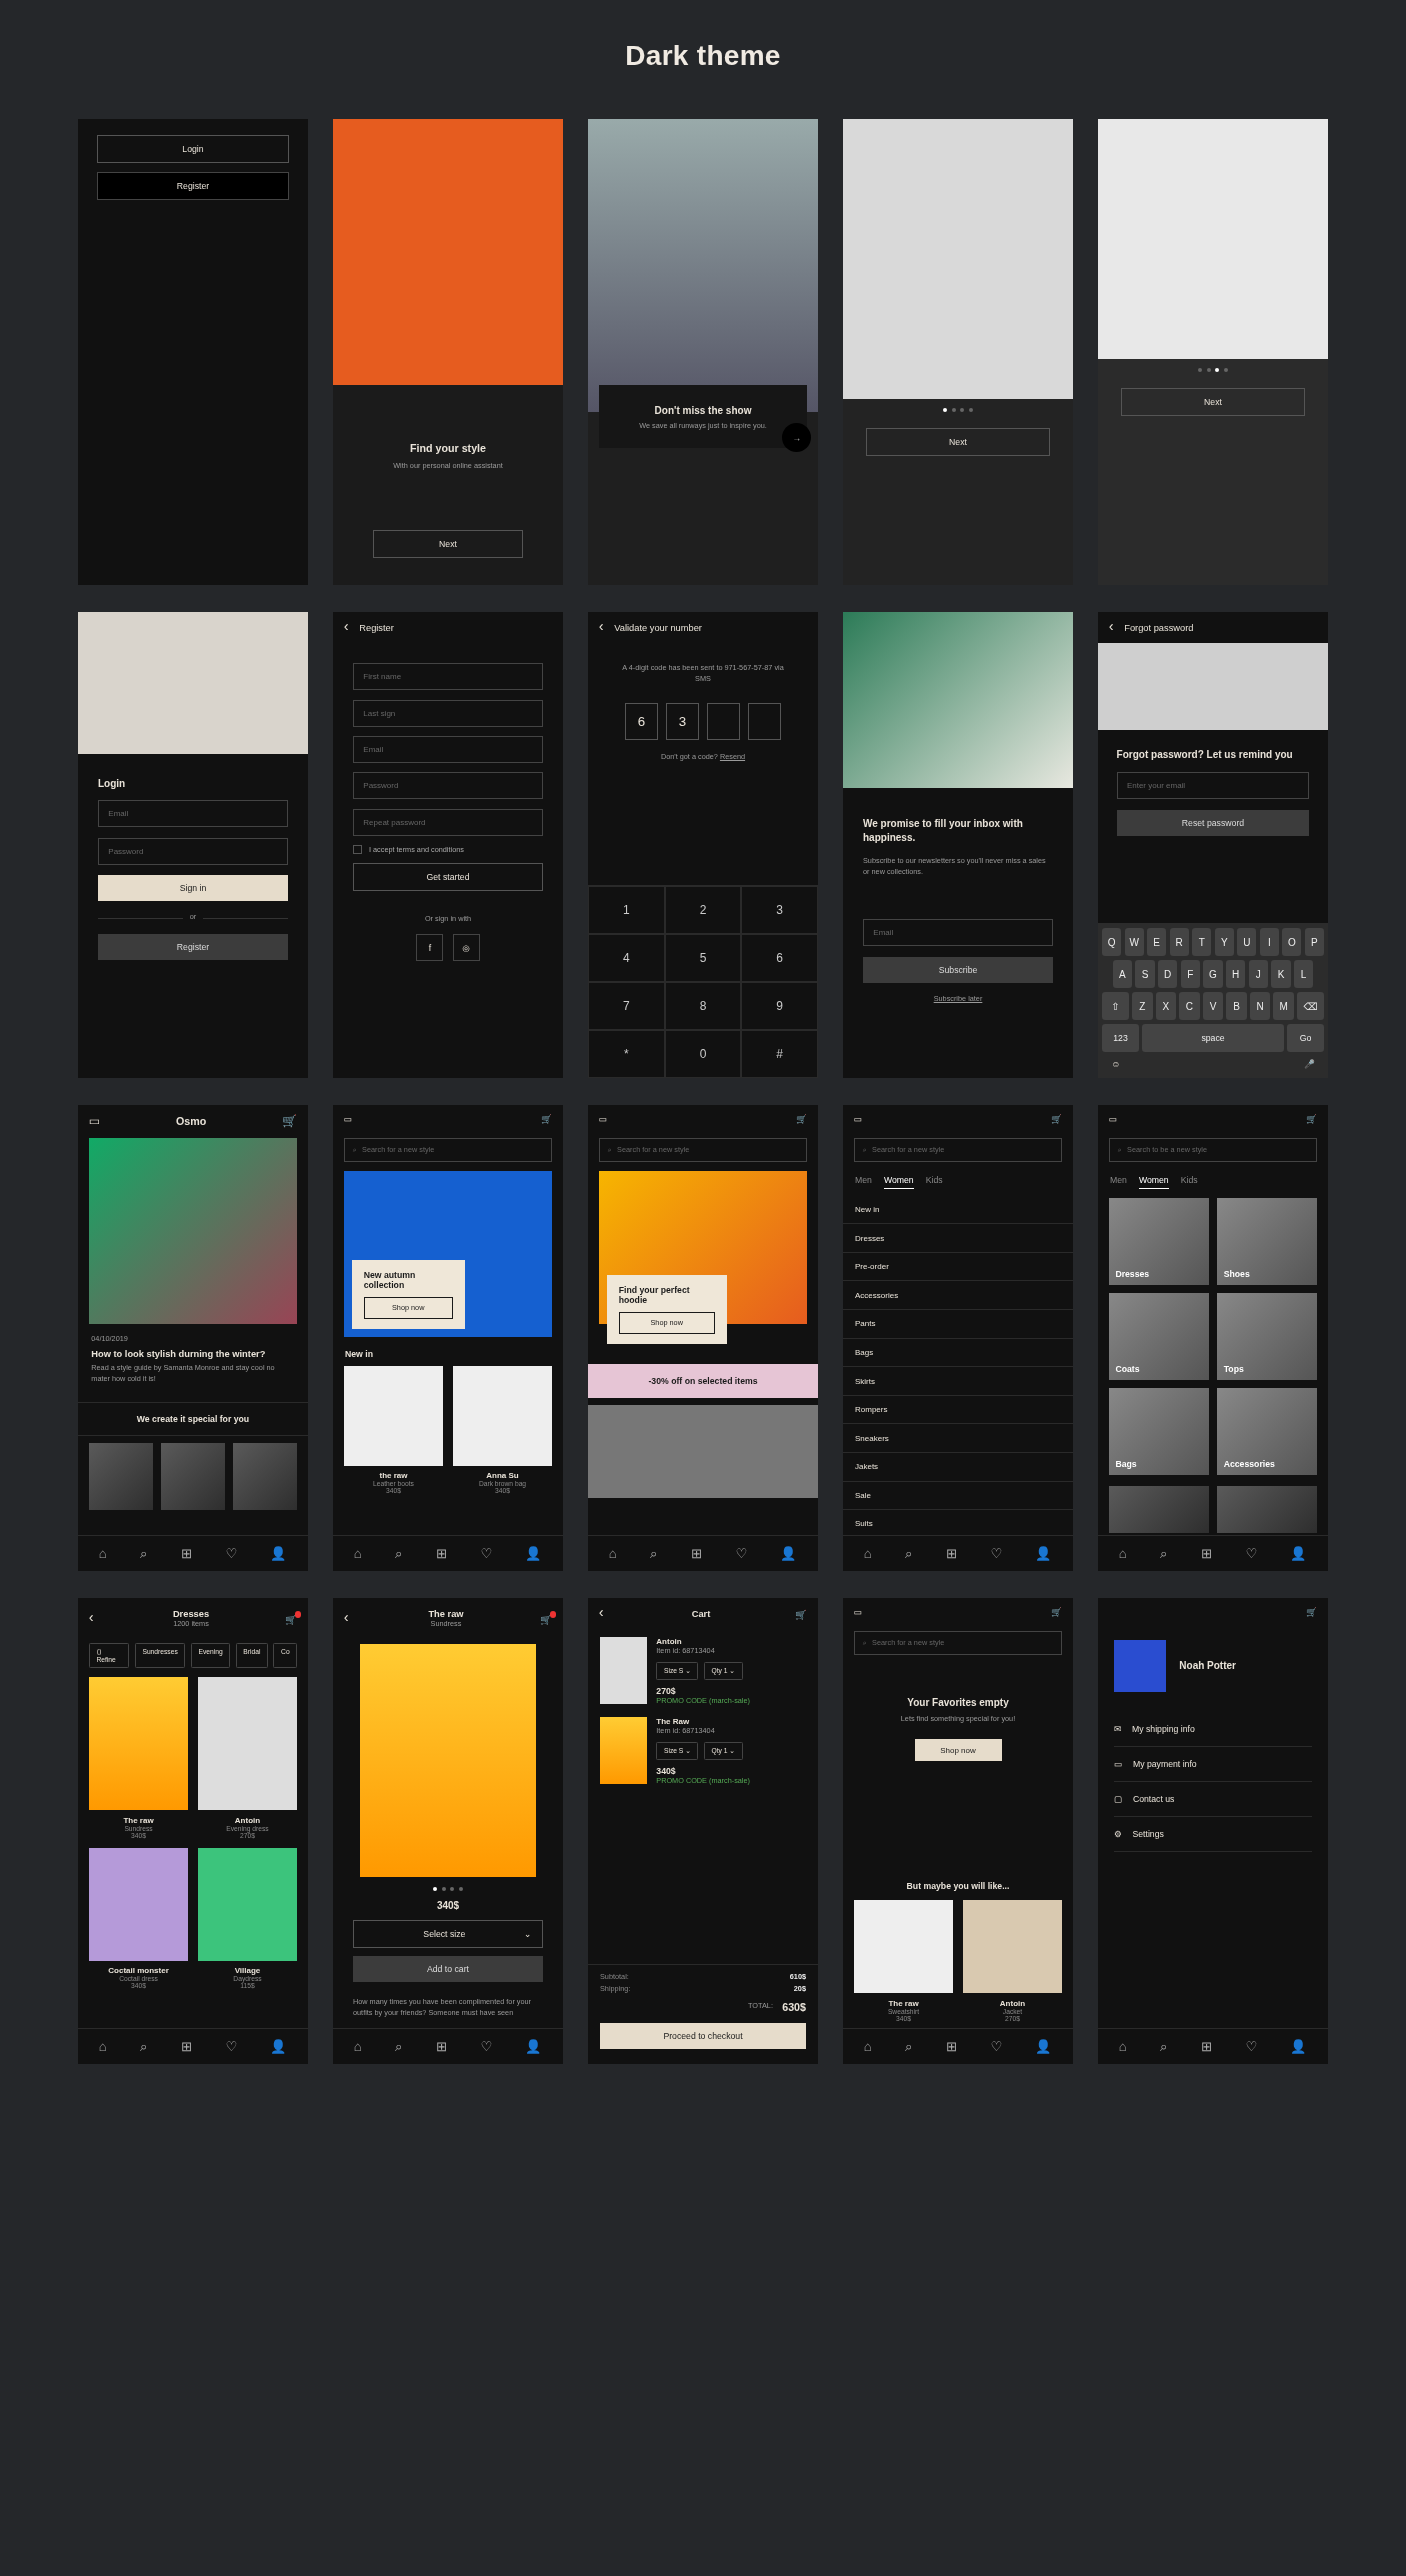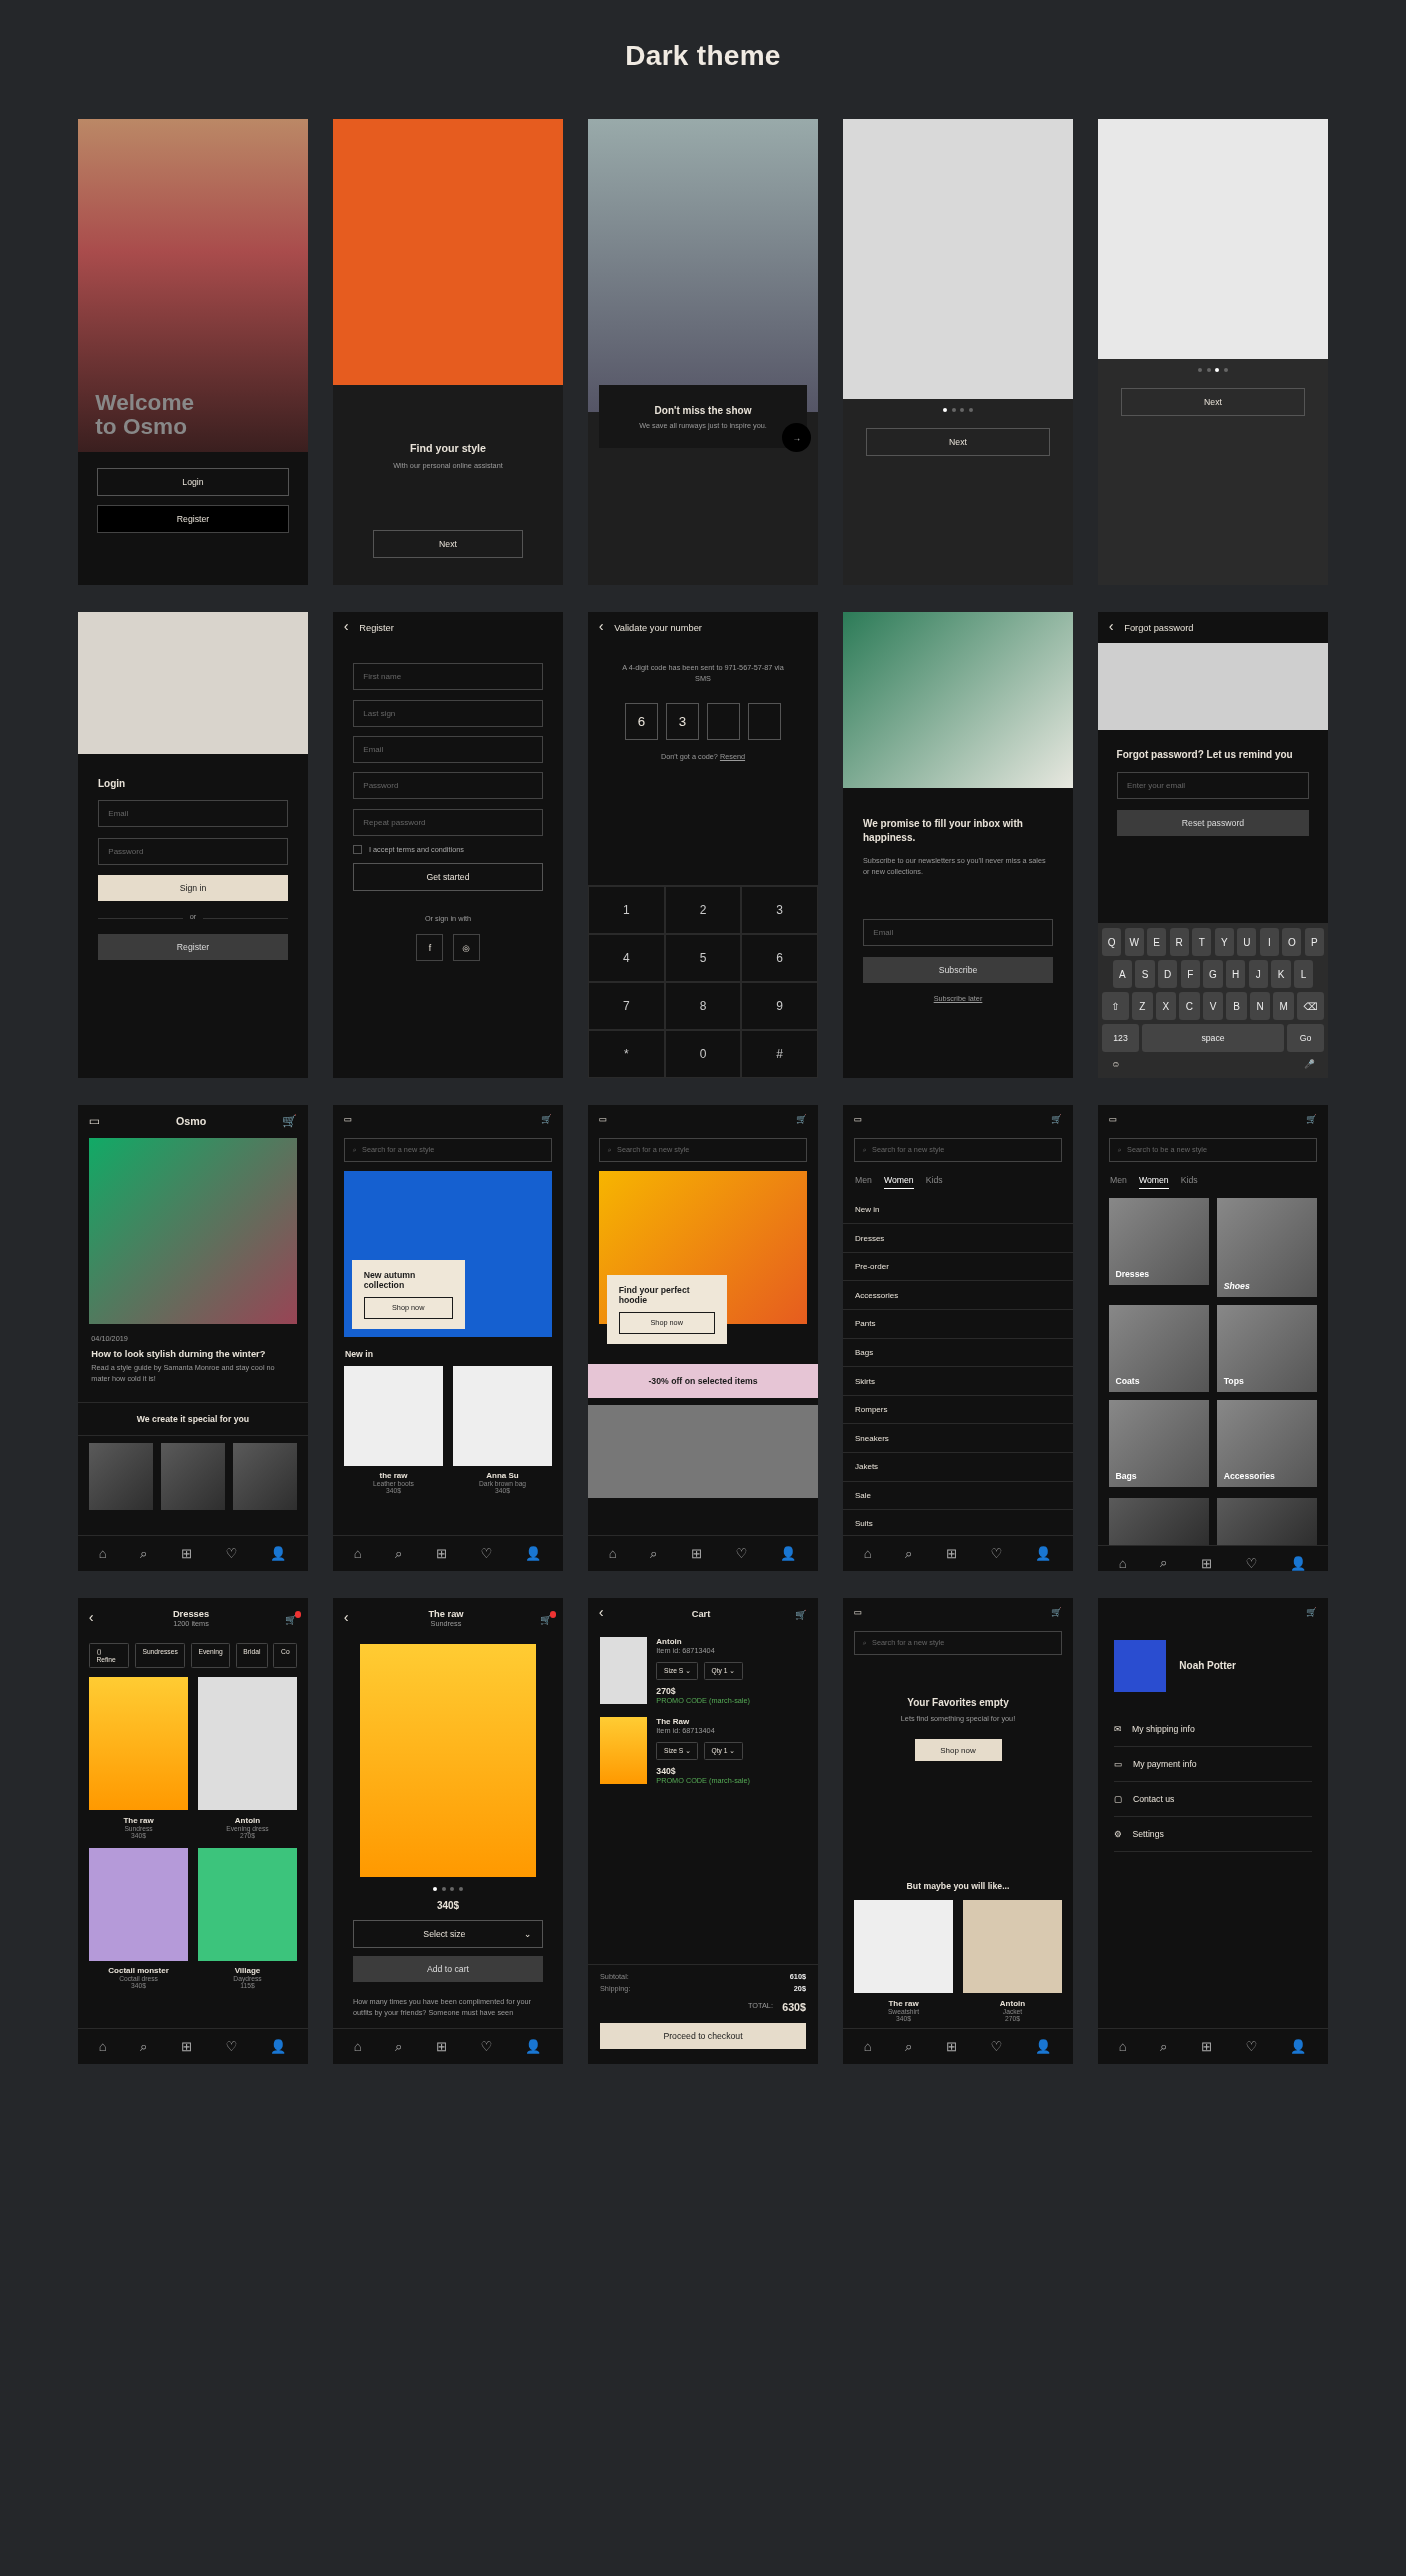--- a/index.html
+++ b/index.html
@@ -36,26 +36,20 @@
   .key { background:#444; height:28px; border-radius:3.3px; display:flex; align-items:center; justify-content:center; font-size:10px; color:#eee;}
 </style>
 </head>
 <body>
 
 <h1 class="page-title">Dark theme</h1>
 
 <div class="grid">
 
 <div class="phone">
-  <div class="img" style="height:333px;background:linear-gradient(180deg,#b86 0%,#a94c4c 40%,#3a1f1f 100%);position:relative;">
-    <div style="position:absolute;left:17.3px;bottom:13.3px;">
-      <div style="font-size:22.6px;font-weight:800;line-height:1.05;">Welcome</div>
-      <div style="font-size:22.6px;font-weight:800;line-height:1.05;">to Osmo</div>
-    </div>
-  </div>
   <div style="padding:16px 18.6px;display:flex;flex-direction:column;gap:9.3px;">
     <div class="btn">Login</div>
     <div class="btn black">Register</div>
   </div>
 </div>
 
 <div class="phone" style="background:#1b1b1b;">
   <div class="img" style="height:266px;background:#e65c1f;"></div>
   <div style="padding:27px 20px;flex:1;display:flex;flex-direction:column;">
     <div class="center" style="font-weight:700;font-size:10.7px;margin-bottom:6.7px;margin-top:30px;">Find your style</div>
@@ -392,21 +386,21 @@
   <div class="search">⌕ <span>Search to be a new style</span></div>
   <div class="tabs">
         <span>Men</span>
         <span class="on">Women</span>
         <span>Kids</span>
       </div>
   <div id="tilegrid" style="display:grid;grid-template-columns:1fr 1fr;gap:8px;padding:2.7px 10.7px;">
         <div style="position: relative; height: 87px; background: linear-gradient(135deg, rgb(136, 136, 136), rgb(85, 85, 85));">
           <div style="position: absolute; left: 6.7px; bottom: 6.7px; font-weight: 700; font-size: 8.7px; color: rgb(255, 255, 255);">Dresses</div>
         </div>
-        <div style="position: relative; height: 99px; background: linear-gradient(135deg, rgb(136, 136, 136), rgb(85, 85, 85)); font-style: italic;">
+        <div style="position: relative; height: 87px; background: linear-gradient(135deg, rgb(136, 136, 136), rgb(85, 85, 85));">
           <div style="position: absolute; left: 6.7px; bottom: 6.7px; font-weight: 700; font-size: 8.7px; color: rgb(255, 255, 255);">Shoes</div>
         </div>
         <div style="position: relative; height: 87px; background: linear-gradient(135deg, rgb(136, 136, 136), rgb(85, 85, 85));">
           <div style="position: absolute; left: 6.7px; bottom: 6.7px; font-weight: 700; font-size: 8.7px; color: rgb(255, 255, 255);">Coats</div>
         </div>
         <div style="position: relative; height: 87px; background: linear-gradient(135deg, rgb(136, 136, 136), rgb(85, 85, 85));">
           <div style="position: absolute; left: 6.7px; bottom: 6.7px; font-weight: 700; font-size: 8.7px; color: rgb(255, 255, 255);">Tops</div>
         </div>
         <div style="position: relative; height: 87px; background: linear-gradient(135deg, rgb(136, 136, 136), rgb(85, 85, 85));">
           <div style="position: absolute; left: 6.7px; bottom: 6.7px; font-weight: 700; font-size: 8.7px; color: rgb(255, 255, 255);">Bags</div>

